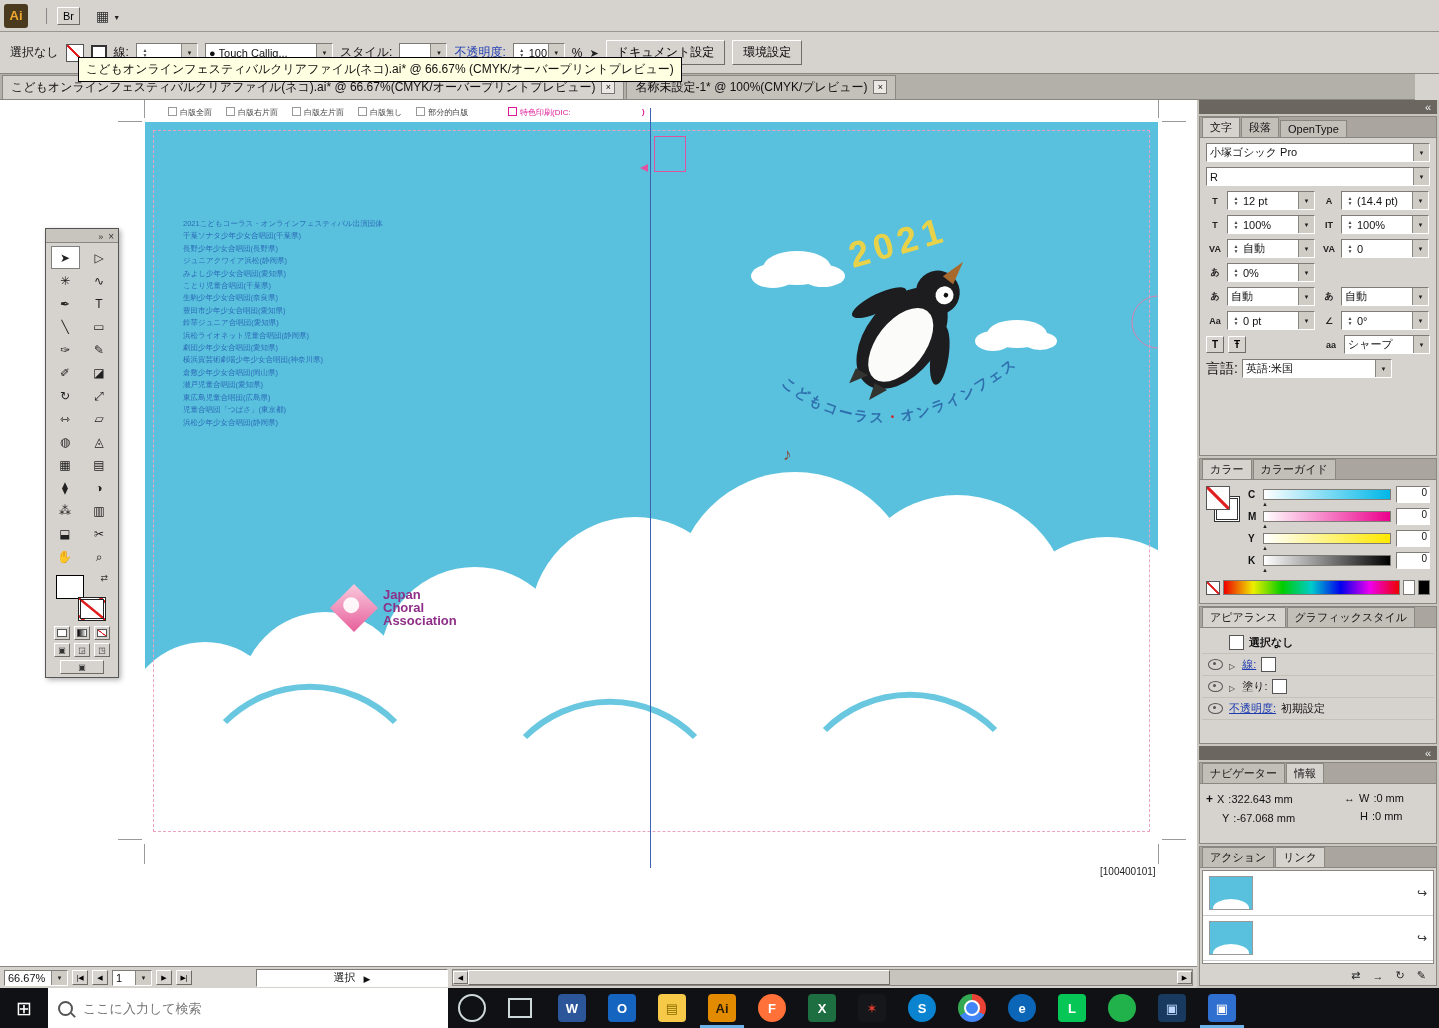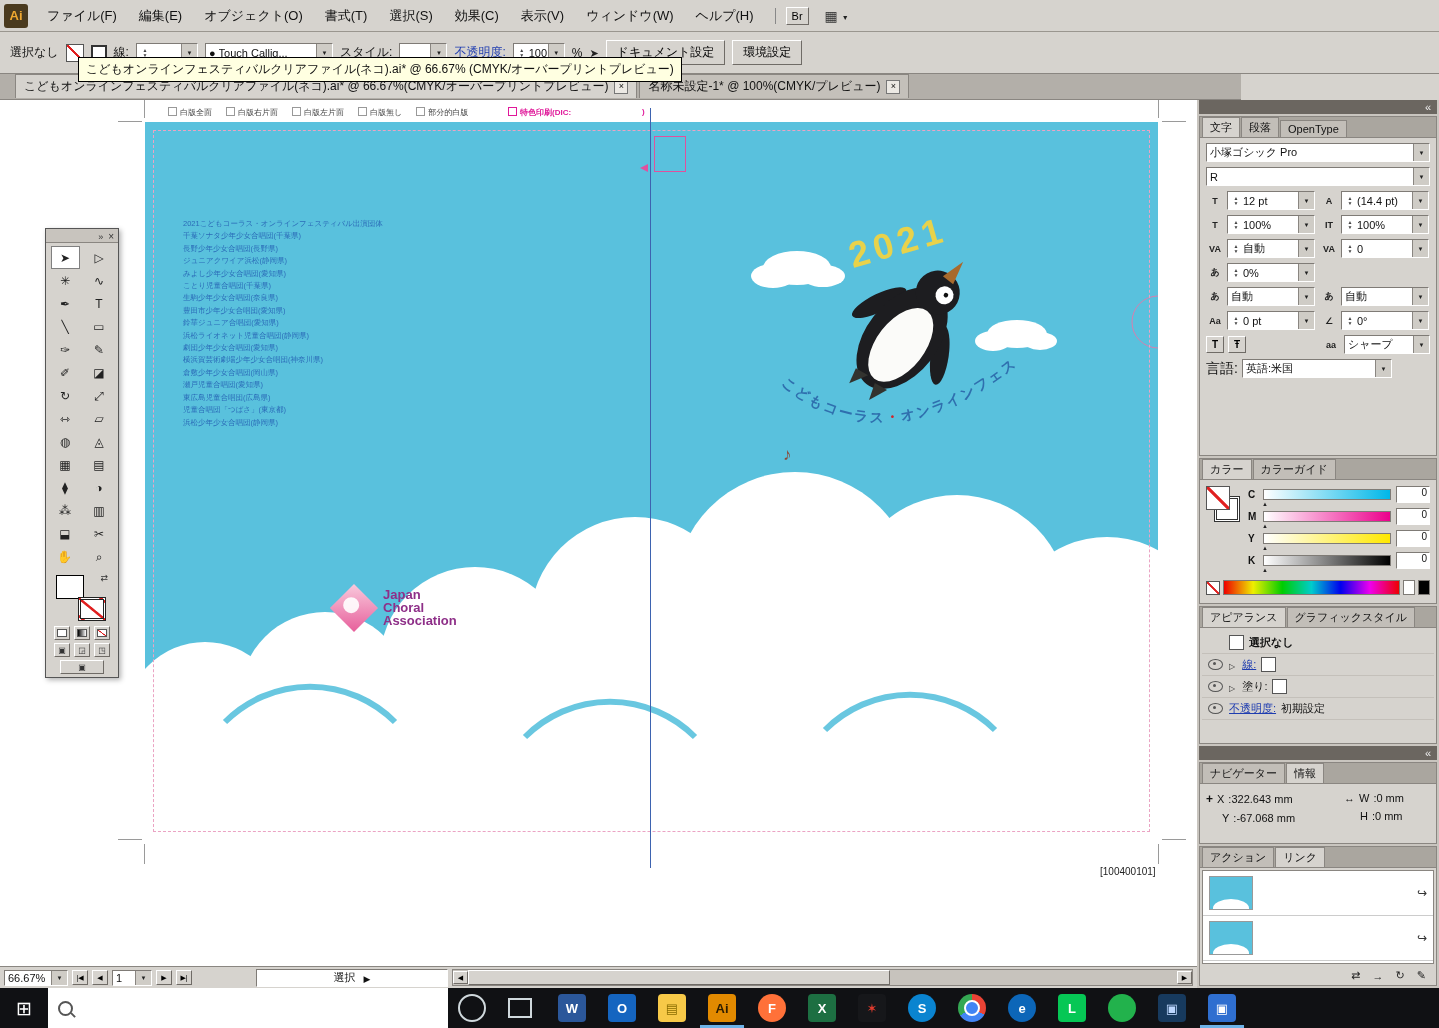--- a/index.html
+++ b/index.html
@@ -43,34 +43,34 @@
   .opacity-link{color:#1f3db0;text-decoration:underline;font-size:12px;}
   .brushdot::before{content:"●";font-size:11px;margin-right:3px;}
   .sel-similar::after{content:"➤";font-size:11px;color:#222;}
   .cb-btn{font-size:12px;padding:3px 10px;background:#d6d3ce;border:1px solid;border-color:#fff #6f6b66 #6f6b66 #fff;white-space:nowrap;}
 
   
   .tooltip{position:absolute;left:78px;top:57px;z-index:60;background:#ffffe1;border:1px solid #000;
     font-size:12px;padding:3px 7px;white-space:nowrap;}
 
   
-  .tabbar{position:absolute;left:0;top:74px;width:1241px;height:26px;background:#b3afa9;
-    display:flex;align-items:flex-start;padding-left:15px;box-sizing:border-box;border-bottom:1px solid #8a8681;}
+  .tabbar{position:absolute;left:0;top:74px;width:1415px;height:26px;background:#b3afa9;
+    display:flex;align-items:center;padding-left:2px;box-sizing:border-box;border-bottom:1px solid #8a8681;}
   .dtab{display:flex;align-items:center;gap:6px;padding:3px 8px;font-size:12px;background:#c4c0ba;
     border:1px solid #8a8681;border-bottom:none;margin-right:2px;white-space:nowrap;}
   .dtab.active{background:#d6d3ce;}
   .tab-close{width:12px;height:12px;border:1px solid #777;display:flex;align-items:center;justify-content:center;background:#ece9e4;}
   .tab-close::after{content:"×";font-size:9px;line-height:1;}
 
   
   .canvas-area{position:absolute;left:0;top:100px;width:1197px;height:866px;background:#fff;overflow:hidden;}
   .plate-row{position:absolute;left:168px;top:7px;display:flex;gap:14px;font-size:8px;color:#444;align-items:center;}
   .plate-row .plate::before{content:"";display:inline-block;width:7px;height:7px;border:1px solid #999;
     background:#fff;margin-right:3px;vertical-align:-1px;}
-  .spot-label{color:#e0189a;font-size:8px;font-weight:bold;margin-left:40px;}
+  .spot-label{color:#e0189a;font-size:8px;font-weight:normal;margin-left:40px;}
   .spot-label::before{content:"";display:inline-block;width:7px;height:7px;border:1px solid #e0189a;background:#fff;margin-right:3px;vertical-align:-1px;}
   .spot-close{color:#e0189a;font-size:8px;font-weight:bold;margin-left:46px;}
   .artboard{position:absolute;left:145px;top:22px;width:1013px;height:718px;background:#59c1dd;}
   .trim{position:absolute;inset:8px;border:1px dashed #eba3c3;pointer-events:none;}
   .art{position:absolute;inset:0;width:100%;height:100%;}
   .year{font-size:36px;font-weight:bold;fill:#e8d24a;letter-spacing:5px;}
   .note{font-size:17px;fill:#8a4a3a;}
   .arc{font-size:14px;fill:#2f6fae;letter-spacing:2px;font-weight:bold;}
   .arc .dot{fill:#d2232a;}
   .choirs{position:absolute;left:38px;top:96px;font-size:7.5px;line-height:12.4px;color:#2b6cb8;white-space:nowrap;}
@@ -219,31 +219,20 @@
   .tb-icons>.chrome::before{content:"";position:absolute;width:12px;height:12px;border-radius:50%;
     background:#4285f4;border:2px solid #fff;}
 </style>
 </head>
 <body>
 
 <div class="screen">
 
   <div class="menubar">
     <div class="app-badge">Ai</div>
-    <div class="menus">
-        <div>ファイル(F)</div>
-        <div>編集(E)</div>
-        <div>オブジェクト(O)</div>
-        <div>書式(T)</div>
-        <div>選択(S)</div>
-        <div>効果(C)</div>
-        <div>表示(V)</div>
-        <div>ウィンドウ(W)</div>
-        <div>ヘルプ(H)</div>
-      </div>
     <div class="mb-sep"></div>
     <button class="br-btn">Br</button>
     <div class="ws-btn">
       <span class="ws-ico"></span>
       <span class="ws-caret"></span>
     </div>
   </div>
 
   <div class="controlbar">
     <span class="cb-label">選択なし</span>
@@ -757,20 +746,21 @@
       <div class="sb-thumb"></div>
       <span style="flex:1"></span>
       <button class="sb-btn ic-sr"></button>
     </div>
   </div>
 
   <div class="taskbar">
     <button class="start"></button>
     <div class="search">
       <span class="mag"></span>
+      <input type="text" placeholder="ここに入力して検索" style="">
     </div>
     <div class="tb-fixed">
         <span class="cortana"></span>
       </div>
     <div class="tb-fixed">
         <span class="taskview"></span>
       </div>
     <div class="tb-icons">
         <div style="background: rgb(43, 87, 154); color: rgb(255, 255, 255);">W</div>
         <div style="background: rgb(21, 101, 192); color: rgb(255, 255, 255);">O</div>

